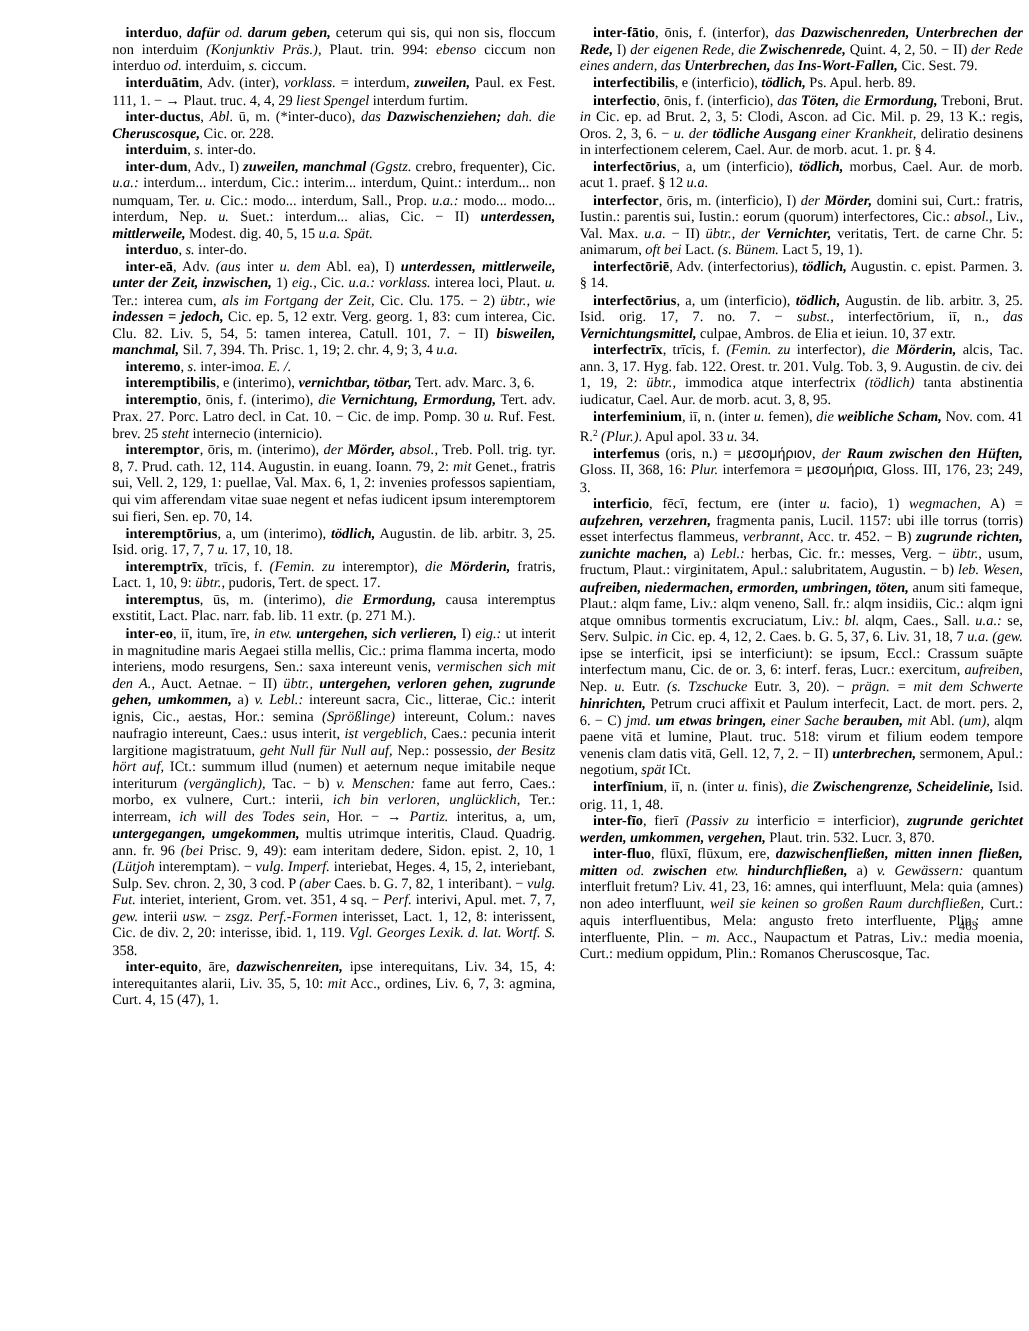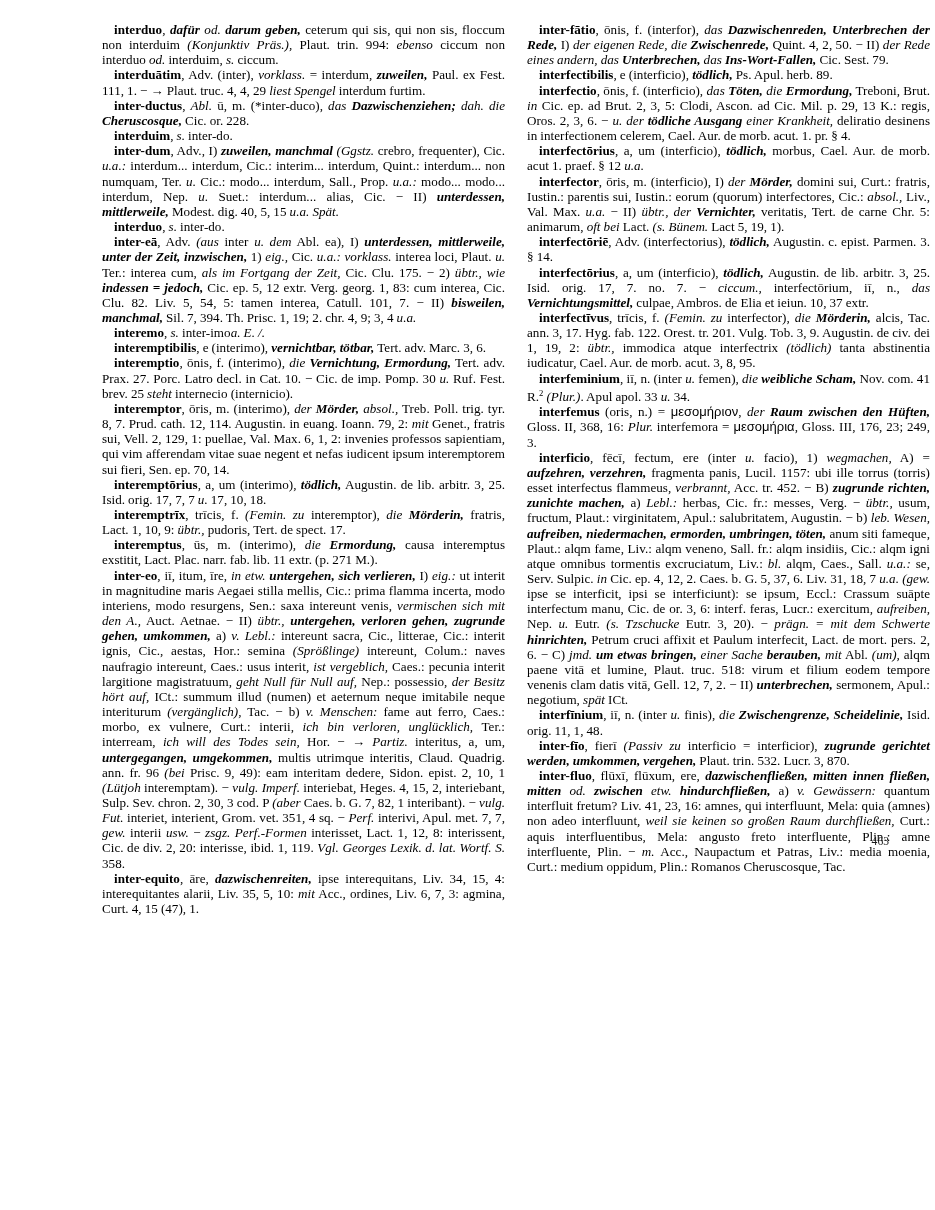--- a/index.html
+++ b/index.html
@@ -84,22 +84,22 @@
         <p class="entry"><b>inter-equito</b>, āre, <span class="bi">dazwischenreiten,</span> ipse interequitans, Liv. 34, 15, 4: interequitantes alarii, Liv. 35, 5, 10: <i>mit</i> Acc., ordines, Liv. 6, 7, 3: agmina, Curt. 4, 15 (47), 1.</p>
       </div>
 
     <div class="column col-right">
         <p class="entry"><b>inter-fātio</b>, ōnis, f. (interfor), <i>das</i> <span class="bi">Dazwischenreden, Unterbrechen der Rede,</span> I) <i>der eigenen Rede, die</i> <span class="bi">Zwischenrede,</span> Quint. 4, 2, 50. − II) <i>der Rede eines andern, das</i> <span class="bi">Unterbrechen,</span> <i>das</i> <span class="bi">Ins-Wort-Fallen,</span> Cic. Sest. 79.</p>
         <p class="entry"><b>interfectibilis</b>, e (interficio), <span class="bi">tödlich,</span> Ps. Apul. herb. 89.</p>
         <p class="entry"><b>interfectio</b>, ōnis, f. (interficio), <i>das</i> <span class="bi">Töten,</span> <i>die</i> <span class="bi">Ermordung,</span> Treboni, Brut. <i>in</i> Cic. ep. ad Brut. 2, 3, 5: Clodi, Ascon. ad Cic. Mil. p. 29, 13 K.: regis, Oros. 2, 3, 6. − <i>u. der</i> <span class="bi">tödliche Ausgang</span> <i>einer Krankheit,</i> deliratio desinens in interfectionem celerem, Cael. Aur. de morb. acut. 1. pr. § 4.</p>
         <p class="entry"><b>interfectōrius</b>, a, um (interficio), <span class="bi">tödlich,</span> morbus, Cael. Aur. de morb. acut 1. praef. § 12 <i>u.a.</i></p>
         <p class="entry"><b>interfector</b>, ōris, m. (interficio), I) <i>der</i> <span class="bi">Mörder,</span> domini sui, Curt.: fratris, Iustin.: parentis sui, Iustin.: eorum (quorum) interfectores, Cic.: <i>absol.,</i> Liv., Val. Max. <i>u.a.</i> − II) <i>übtr., der</i> <span class="bi">Vernichter,</span> veritatis, Tert. de carne Chr. 5: animarum, <i>oft bei</i> Lact. <i>(s. Bünem.</i> Lact 5, 19, 1).</p>
         <p class="entry"><b>interfectōriē</b>, Adv. (interfectorius), <span class="bi">tödlich,</span> Augustin. c. epist. Parmen. 3. § 14.</p>
-        <p class="entry"><b>interfectōrius</b>, a, um (interficio), <span class="bi">tödlich,</span> Augustin. de lib. arbitr. 3, 25. Isid. orig. 17, 7. no. 7. − <i>ciccum.,</i> interfectōrium, iī, n., <i>das</i> <span class="bi">Vernichtungsmittel,</span> culpae, Ambros. de Elia et ieiun. 10, 37 extr.</p>
-        <p class="entry"><b>interfectīvus</b>, trīcis, f. <i>(Femin. zu</i> interfector), <i>die</i> <span class="bi">Mörderin,</span> alcis, Tac. ann. 3, 17. Hyg. fab. 122. Orest. tr. 201. Vulg. Tob. 3, 9. Augustin. de civ. dei 1, 19, 2: <i>übtr.,</i> immodica atque interfectrix <i>(tödlich)</i> tanta abstinentia iudicatur, Cael. Aur. de morb. acut. 3, 8, 95.</p>
+        <p class="entry"><b>interfectōrius</b>, a, um (interficio), <span class="bi">tödlich,</span> Augustin. de lib. arbitr. 3, 25. Isid. orig. 17, 7. no. 7. − <i>subst.,</i> interfectōrium, iī, n., <i>das</i> <span class="bi">Vernichtungsmittel,</span> culpae, Ambros. de Elia et ieiun. 10, 37 extr.</p>
+        <p class="entry"><b>interfectrīx</b>, trīcis, f. <i>(Femin. zu</i> interfector), <i>die</i> <span class="bi">Mörderin,</span> alcis, Tac. ann. 3, 17. Hyg. fab. 122. Orest. tr. 201. Vulg. Tob. 3, 9. Augustin. de civ. dei 1, 19, 2: <i>übtr.,</i> immodica atque interfectrix <i>(tödlich)</i> tanta abstinentia iudicatur, Cael. Aur. de morb. acut. 3, 8, 95.</p>
         <p class="entry"><b>interfeminium</b>, iī, n. (inter <i>u.</i> femen), <i>die</i> <span class="bi">weibliche Scham,</span> Nov. com. 41 R.<span class="sup">2</span> <i>(Plur.)</i>. Apul apol. 33 <i>u.</i> 34.</p>
         <p class="entry"><b>interfemus</b> (oris, n.) = <span class="gr">μεσομήριον</span>, <i>der</i> <span class="bi">Raum zwischen den Hüften,</span> Gloss. II, 368, 16: <i>Plur.</i> interfemora = <span class="gr">μεσομήρια</span>, Gloss. III, 176, 23; 249, 3.</p>
         <p class="entry"><b>interficio</b>, fēcī, fectum, ere (inter <i>u.</i> facio), 1) <i>wegmachen,</i> A) = <span class="bi">aufzehren, verzehren,</span> fragmenta panis, Lucil. 1157: ubi ille torrus (torris) esset interfectus flammeus, <i>verbrannt,</i> Acc. tr. 452. − B) <span class="bi">zugrunde richten, zunichte machen,</span> a) <i>Lebl.:</i> herbas, Cic. fr.: messes, Verg. − <i>übtr.,</i> usum, fructum, Plaut.: virginitatem, Apul.: salubritatem, Augustin. − b) <i>leb. Wesen,</i> <span class="bi">aufreiben, niedermachen, ermorden, umbringen, töten,</span> anum siti fameque, Plaut.: alqm fame, Liv.: alqm veneno, Sall. fr.: alqm insidiis, Cic.: alqm igni atque omnibus tormentis excruciatum, Liv.: <i>bl.</i> alqm, Caes., Sall. <i>u.a.:</i> se, Serv. Sulpic. <i>in</i> Cic. ep. 4, 12, 2. Caes. b. G. 5, 37, 6. Liv. 31, 18, 7 <i>u.a. (gew.</i> ipse se interficit, ipsi se interficiunt): se ipsum, Eccl.: Crassum suāpte interfectum manu, Cic. de or. 3, 6: interf. feras, Lucr.: exercitum, <i>aufreiben,</i> Nep. <i>u.</i> Eutr. <i>(s. Tzschucke</i> Eutr. 3, 20). − <i>prägn. = mit dem Schwerte</i> <span class="bi">hinrichten,</span> Petrum cruci affixit et Paulum interfecit, Lact. de mort. pers. 2, 6. − C) <i>jmd.</i> <span class="bi">um etwas bringen,</span> <i>einer Sache</i> <span class="bi">berauben,</span> <i>mit</i> Abl. <i>(um),</i> alqm paene vitā et lumine, Plaut. truc. 518: virum et filium eodem tempore venenis clam datis vitā, Gell. 12, 7, 2. − II) <span class="bi">unterbrechen,</span> sermonem, Apul.: negotium, <i>spät</i> ICt.</p>
         <p class="entry"><b>interfīnium</b>, iī, n. (inter <i>u.</i> finis), <i>die</i> <span class="bi">Zwischengrenze, Scheidelinie,</span> Isid. orig. 11, 1, 48.</p>
         <p class="entry"><b>inter-fīo</b>, fierī <i>(Passiv zu</i> interficio = interficior), <span class="bi">zugrunde gerichtet werden, umkommen, vergehen,</span> Plaut. trin. 532. Lucr. 3, 870.</p>
         <p class="entry"><b>inter-fluo</b>, flūxī, flūxum, ere, <span class="bi">dazwischenfließen, mitten innen fließen, mitten</span> <i>od.</i> <span class="bi">zwischen</span> <i>etw.</i> <span class="bi">hindurchfließen,</span> a) <i>v. Gewässern:</i> quantum interfluit fretum? Liv. 41, 23, 16: amnes, qui interfluunt, Mela: quia (amnes) non adeo interfluunt, <i>weil sie keinen so großen Raum durchfließen,</i> Curt.: aquis interfluentibus, Mela: angusto freto interfluente, Plin.: amne interfluente, Plin. − <i>m.</i> Acc., Naupactum et Patras, Liv.: media moenia, Curt.: medium oppidum, Plin.: Romanos Cheruscosque, Tac.</p>
       </div>
 
   </div>
 

